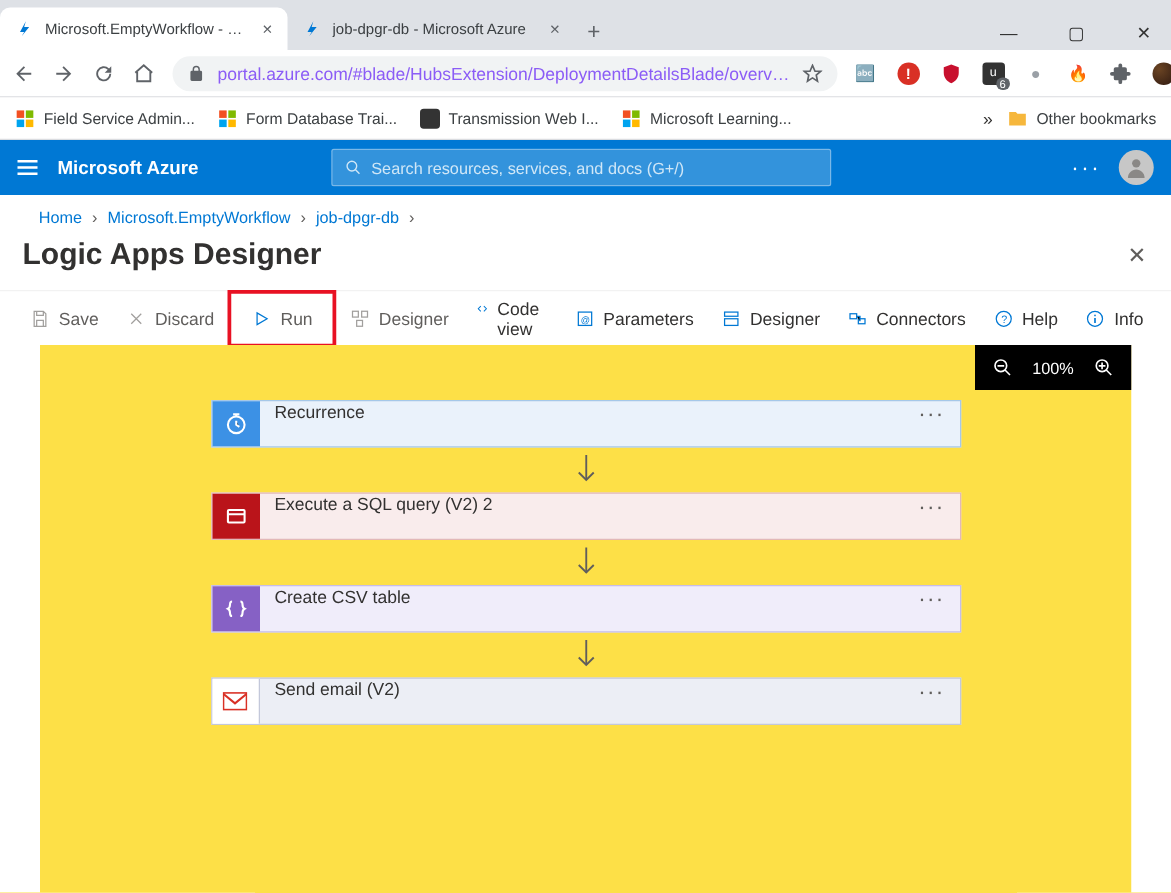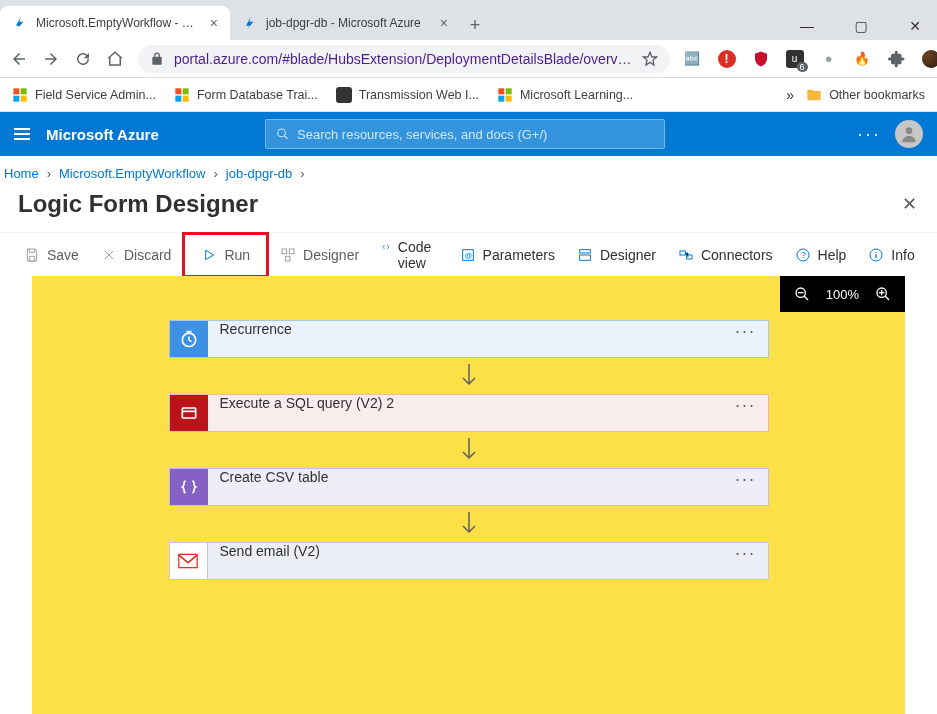--- a/index.html
+++ b/index.html
@@ -12,21 +12,21 @@
 .browser-tab .tab-title { flex: 1; white-space: nowrap; overflow: hidden; text-overflow: ellipsis; font-size: 12px; color: #3c4043; }
 .browser-tab .tab-close { font-size: 14px; color: #5f6368; cursor: pointer; }
 .tab-favicon { width: 16px; height: 16px; display: flex; align-items: center; justify-content: center; }
 .tab-favicon svg { width: 16px; height: 16px; }
 .browser-add-tab { width: 30px; height: 30px; display:flex; align-items:center; justify-content:center; font-size:18px; color:#5f6368; cursor:pointer; }
 .win-controls { margin-left: auto; display: flex; align-items: center; height: 34px; padding-right: 6px; gap: 22px; padding-left: 20px; align-self: flex-start; padding-top: 6px; }
 .win-controls span { width: 32px; text-align: center; font-size: 14px; color: #333; cursor:pointer; }
 
 .addr-bar { display: flex; align-items: center; height: 38px; background: #fff; padding: 0 10px; gap: 14px; border-bottom: 1px solid #dadce0; }
 .nav-btn { width: 22px; height: 22px; display:flex; align-items:center; justify-content:center; color:#5f6368; cursor:pointer; }
-.url-field { flex: 1; display:flex; align-items:center; height: 28px; background:#f1f3f4; border-radius:14px; padding:0 12px; gap:10px; color:#4c1d95; font-size:14px; }
+.url-field { flex: 1; display:flex; align-items:center; height: 28px; background:#f1f3f4; border-radius:14px; padding:0 12px; gap:10px; color:#8b5cf6; font-size:14px; }
 .url-field .url-text { flex:1; white-space:nowrap; overflow:hidden; text-overflow:ellipsis; }
 .addr-icons { display:flex; align-items:center; gap:16px; }
 .addr-icons .i { width:18px; height:18px; display:flex; align-items:center; justify-content:center; cursor:pointer; }
 .badge-red { background:#d93025; color:#fff; border-radius:50%; width:18px; height:18px; display:flex; align-items:center; justify-content:center; font-size:12px; font-weight:bold; }
 .shield-red { color:#c8102e; }
 .ext-box { width:18px; height:18px; background:#323232; color:#fff; font-size:10px; display:flex; align-items:center; justify-content:center; border-radius:3px; position:relative; }
 .ext-box::after { content:"6"; position:absolute; bottom:-4px; right:-4px; background:#5f6368; color:#fff; border-radius:6px; padding:0 3px; font-size:9px; }
 .avatar-img { width:22px; height:22px; border-radius:50%; background: radial-gradient(circle at 30% 30%, #6b4423, #2d1810); }
 
 .bookmarks { display:flex; align-items:center; height:34px; background:#fff; padding:0 12px; gap:18px; border-bottom:1px solid #dadce0; font-size:12.5px; }
@@ -40,21 +40,21 @@
 .hamburger span { display:block; width:16px; height:2px; background:#fff; }
 .azure-brand { font-weight:600; font-size:15px; cursor:pointer; }
 .azure-search { flex:0 0 400px; display:flex; align-items:center; height:30px; background:rgba(255,255,255,0.2); border:1px solid rgba(255,255,255,0.35); border-radius:2px; padding:0 10px; gap:8px; color:#e6f2fb; font-size:13px; margin-left:90px; }
 .azure-search input { background:transparent; border:none; outline:none; color:#fff; width:100%; font-size:13px; }
 .azure-search input::placeholder { color:#d0e7f7; }
 .azure-top-right { margin-left:auto; display:flex; align-items:center; gap:14px; }
 .azure-more { font-size:18px; letter-spacing:2px; cursor:pointer; }
 .azure-avatar { width:28px; height:28px; border-radius:50%; background:#c7c7c7; display:flex; align-items:center; justify-content:center; }
 
 
-.breadcrumb { display:flex; align-items:center; height:34px; padding:0 4px; gap:8px; font-size:13px; }
+.breadcrumb { display:flex; align-items:center; height:34px; padding:0 31px; gap:8px; font-size:13px; }
 .breadcrumb a { color:#0078d4; cursor:pointer; }
 .breadcrumb .sep { color:#605e5c; }
 
 
 .panel-header { display:flex; align-items:center; padding: 0 20px 14px 18px; }
 .panel-header h1 { font-size:24px; font-weight:600; color:#323130; flex:1; }
 .panel-header .close-x { font-size:18px; color:#605e5c; cursor:pointer; }
 
 
 .toolbar { display:flex; align-items:center; height:44px; padding:0 24px; gap:22px; border-top:1px solid rgba(0,0,0,0.05); }
@@ -240,21 +240,21 @@
 <div class="breadcrumb">
   <a>Home</a>
   <span class="sep">›</span>
   <a>Microsoft.EmptyWorkflow</a>
   <span class="sep">›</span>
   <a>job-dpgr-db</a>
   <span class="sep">›</span>
 </div>
 
 <div class="panel-header">
-  <h1>Logic Form Designer</h1>
+  <h1>Logic Apps Designer</h1>
   <span class="close-x">✕</span>
 </div>
 
 <div class="toolbar">
   <div class="tool-btn">
     <svg viewBox="0 0 24 24">
         <path fill="none" stroke="#a19f9d" stroke-width="1.5" d="M5 3h11l3 3v15H5z M8 3v5h8V3 M8 14h8v7H8z"></path>
       </svg>
     <span>Save</span>
   </div>

